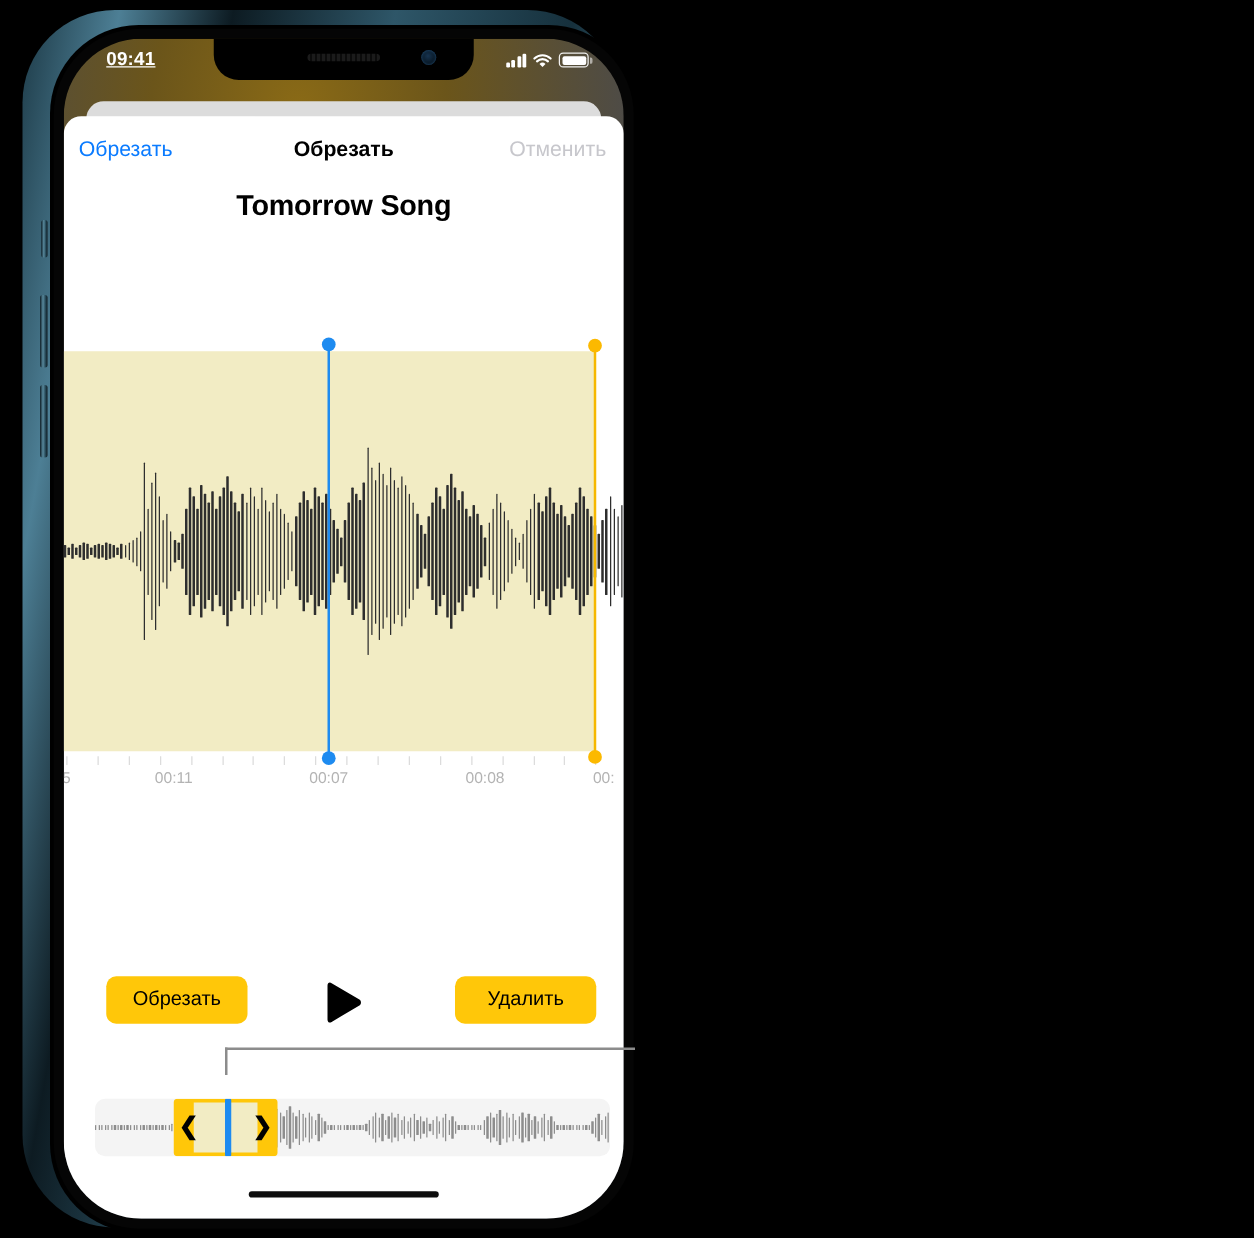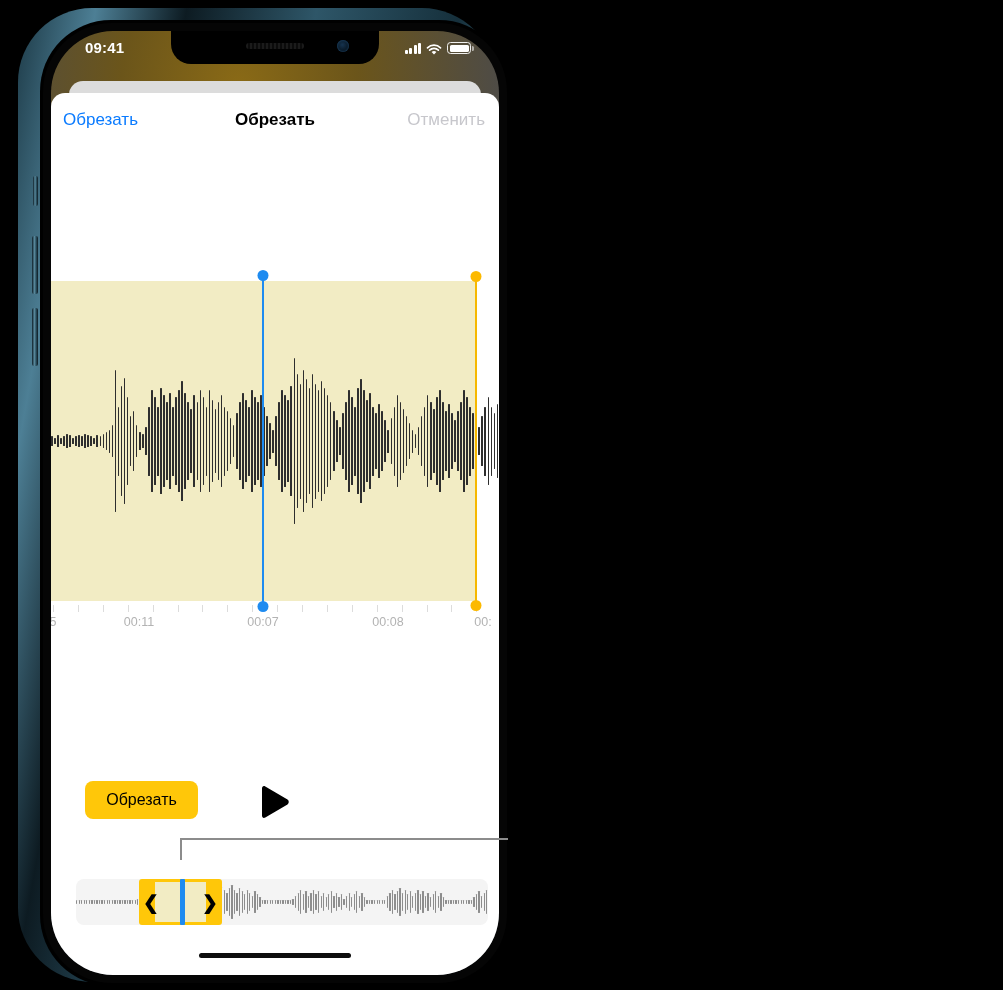--- a/index.html
+++ b/index.html
@@ -78,21 +78,21 @@
     box-shadow: inset 0 0 2px #2a5f8f;
   }
 
   
   .statusbar {
     position: absolute; top: 0; left: 0; right: 0; height: 34px;
     z-index: 25; color: #fff;
   }
   .sb-time {
     position: absolute; left: 34px; top: 8px;
-    font-size: 15px; font-weight: bold; letter-spacing: .2px;
+    font-size: 15px; font-weight: bold; letter-spacing: .2px; text-decoration: underline;
   }
   .sb-right {
     position: absolute; right: 28px; top: 9px;
     display: flex; align-items: flex-end; gap: 5px; height: 14px;
   }
   .sig { display: flex; align-items: flex-end; gap: 1.5px; height: 12px; }
   .sig i { display: block; width: 3px; background: #fff; border-radius: 1px; }
   .sig i:nth-child(1){ height: 4px; }
   .sig i:nth-child(2){ height: 6.5px; }
   .sig i:nth-child(3){ height: 9px; }
@@ -310,20 +310,21 @@
       <div class="sheet-back"></div>
 
       <div class="sheet">
 
         <div class="navbar">
           <div class="nav-cancel">Обрезать</div>
           <div class="nav-title">Обрезать</div>
           <div class="nav-save">Отменить</div>
         </div>
 
+        <div class="track-title">Tomorrow Song</div>
 
         <div class="wave-area">
           <div class="wave-sel" id="waveSel" style="left: -8px; width: 433px;"></div>
           <div class="wave-bars" id="waveBars">
               <span style="height: 9.2px;"></span>
               <span style="height: 6.9px;"></span>
               <span style="height: 11.5px;"></span>
               <span style="height: 6.9px;"></span>
               <span style="height: 9.2px;"></span>
               <span style="height: 13.8px;"></span>
@@ -502,20 +503,21 @@
           </div>
 
 
         <div class="controls">
           <div class="pill pill-trim">Обрезать</div>
           <div class="play-btn">
             <svg width="34" height="36" viewBox="0 0 34 36">
               <path d="M4 4.5 C4 2.3 5.6 1.4 7.3 2.5 L29.5 15.6 C31.2 16.6 31.2 19.4 29.5 20.4 L7.3 33.5 C5.6 34.6 4 33.7 4 31.5 Z" fill="#000"></path>
             </svg>
           </div>
+          <div class="pill pill-del">Удалить</div>
         </div>
 
         <div class="scrub-wrap">
           <div class="scrub">
             <div class="scrub-bars" id="scrubBars">
                 <span style="height: 3.1px;"></span>
                 <span style="height: 3.1px;"></span>
                 <span style="height: 4.65px;"></span>
                 <span style="height: 3.1px;"></span>
                 <span style="height: 4.65px;"></span>

